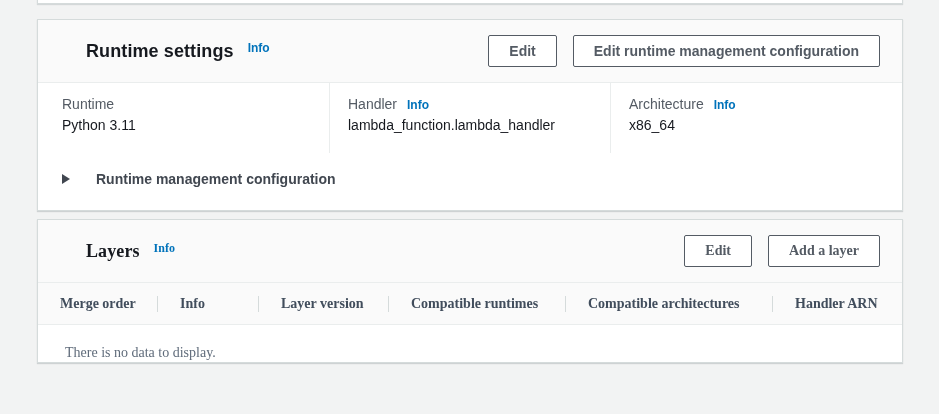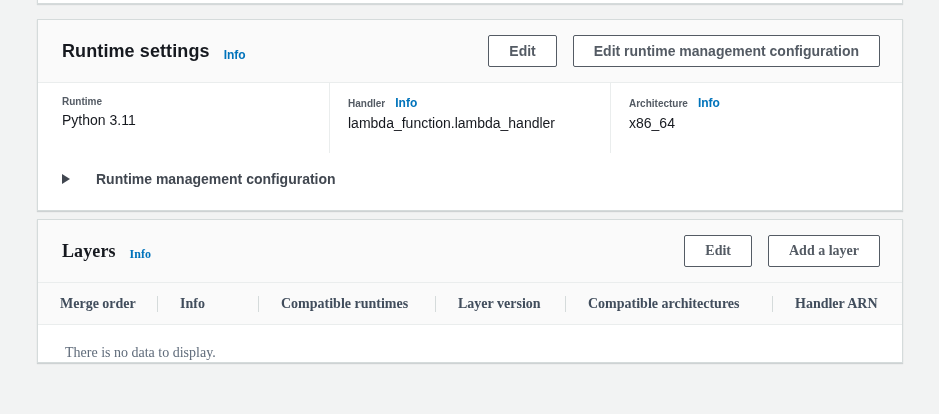--- a/index.html
+++ b/index.html
@@ -30,21 +30,21 @@
   .card.runtime { top: 19px; height: 192px; }
   .card.layers  { top: 219px; height: 144px; font-family: Liberation Serif, serif; }
 
   .card-header {
     height: 63px;
     background: #fafafa;
     border-bottom: 1px solid #eaeded;
     display: flex; align-items: center;
     padding: 0 22px 0 24px;
   }
-  .title-group { display: flex; align-items: flex-end; flex: 1 1 auto; }
+  .title-group { display: flex; align-items: flex-start; flex: 1 1 auto; margin-left: 24px; }
   .section-title { font-size: 18px; font-weight: 700; color: #16191f; letter-spacing: .1px; }
   .info-link {
     margin-left: 14px;
     font-size: 12px; font-weight: 700; color: #0073bb;
     text-decoration: none; cursor: pointer;
   }
   .header-actions { display: flex; gap: 16px; }
   .btn {
     height: 32px;
     padding: 0 20px;
@@ -58,21 +58,21 @@
     white-space: nowrap;
   }
 
   
   .field-columns { display: flex; height: 70px; }
   .field-col { padding: 13px 20px 0 24px; }
   .field-col.c1 { width: 291px; }
   .field-col.c2 { width: 281px; border-left: 1px solid #eaeded; padding-left: 18px; }
   .field-col.c3 { flex: 1 1 auto; border-left: 1px solid #eaeded; padding-left: 18px; }
   .field-label-row { display: flex; align-items: baseline; }
-  .field-label { font-size: 10px; color: #545b64; font-weight: bold; }
+  .field-label { font-size: 14px; color: #545b64; }
   .field-label-row .info-link { margin-left: 10px; }
   .field-value { margin-top: 5px; font-size: 14px; color: #16191f; }
 
   .expander {
     display: flex; align-items: center;
     margin: 15px 0 0 24px;
     height: 22px;
     cursor: pointer;
     gap: 16px;
   }
@@ -170,22 +170,22 @@
       </div>
       <div class="header-actions">
         <button class="btn">Edit</button>
         <button class="btn">Add a layer</button>
       </div>
     </div>
 
     <div class="table-header-row">
       <div class="th w1">Merge order</div>
       <div class="th w2">Info</div>
+      <div class="th w3">Layer version</div>
       <div class="th w4">Compatible runtimes</div>
-      <div class="th w3">Layer version</div>
       <div class="th w5">Compatible architectures</div>
       <div class="th w6">Handler ARN</div>
     </div>
 
     <div class="empty-row">
       <span class="empty-text">There is no data to display.</span>
     </div>
   </section>
 
 </div>

